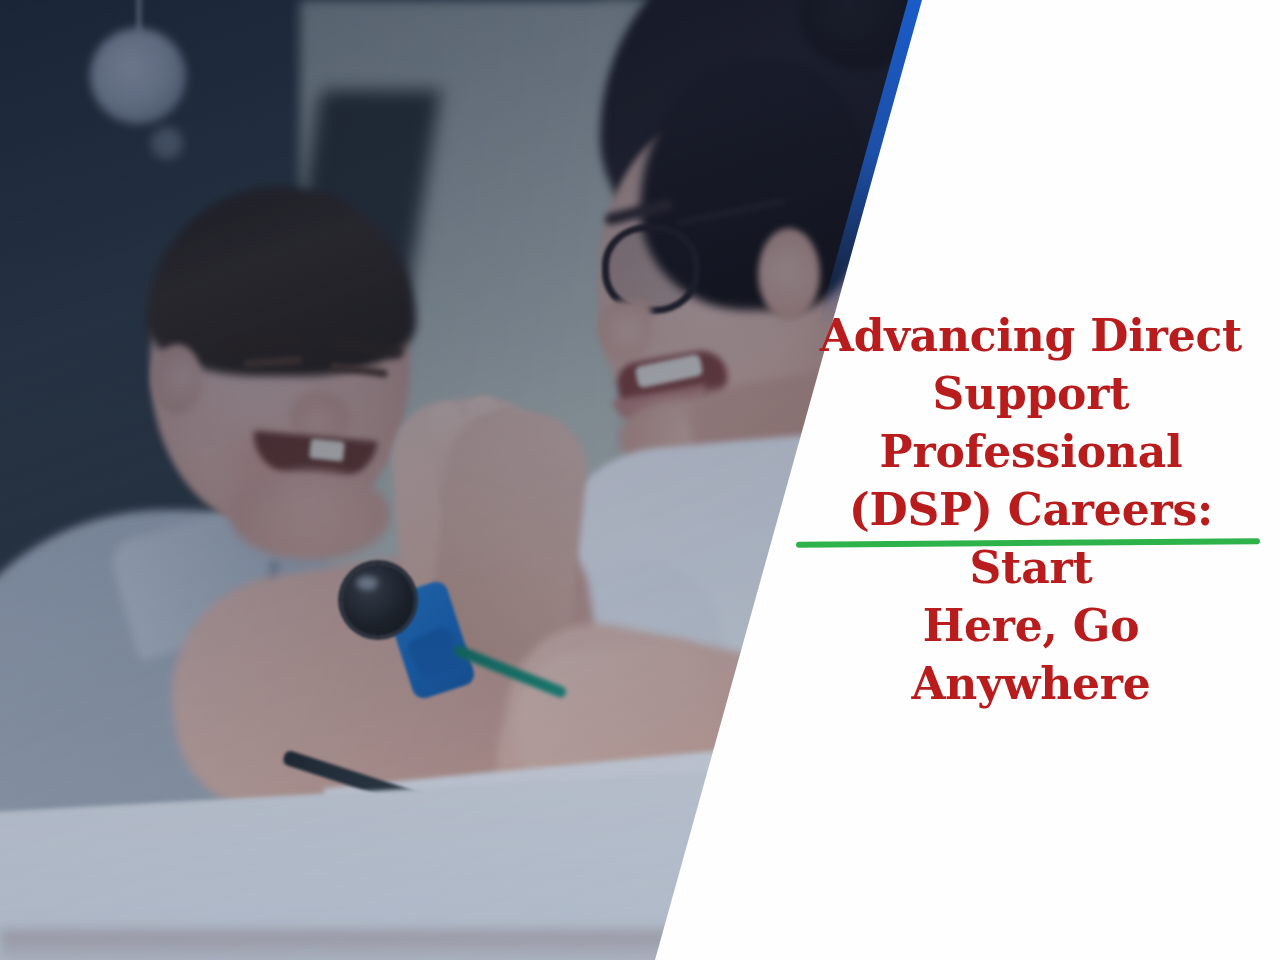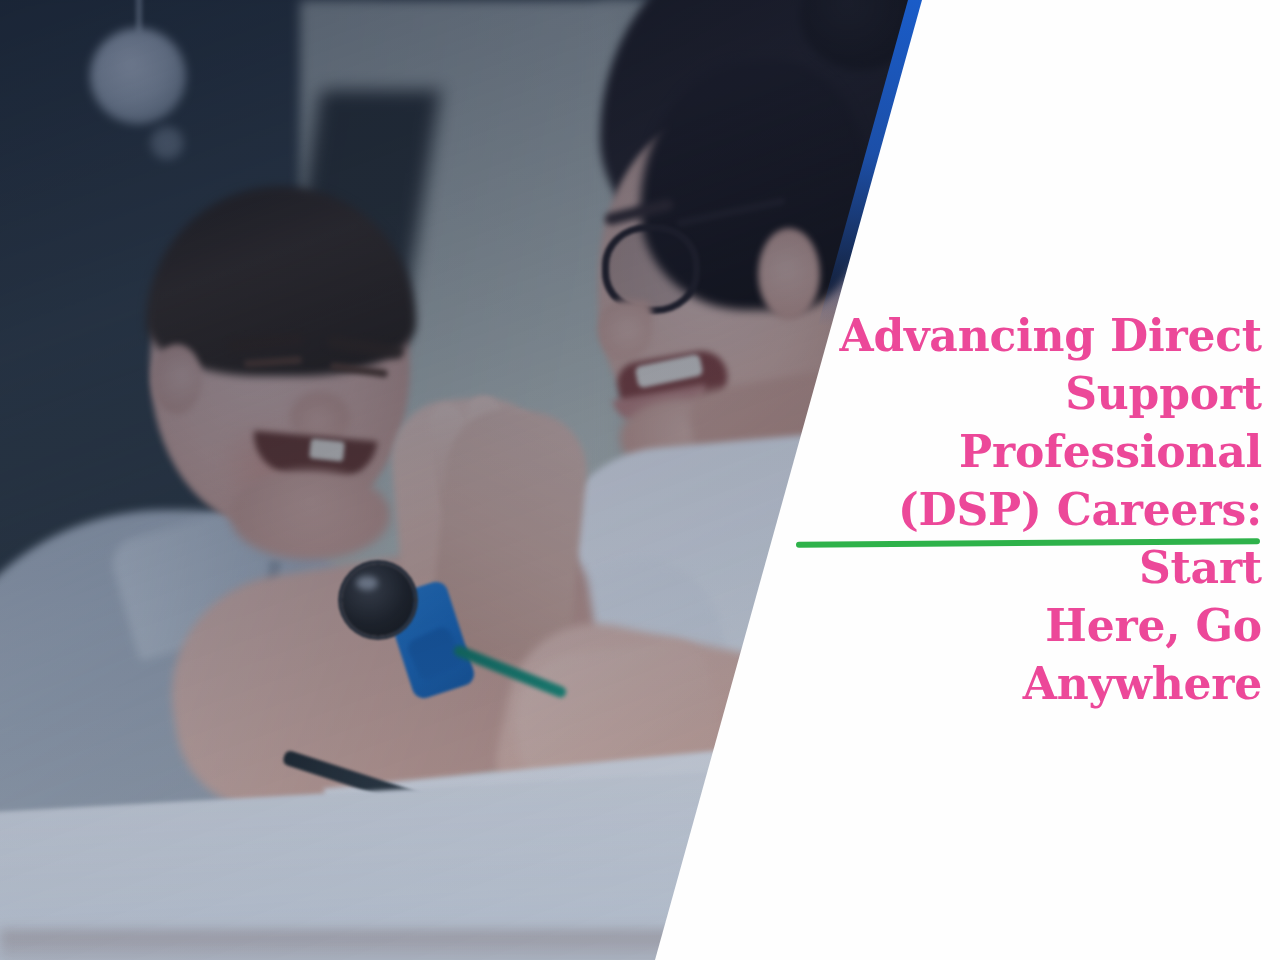--- a/index.html
+++ b/index.html
@@ -520,26 +520,26 @@
     background: linear-gradient(180deg, #1a5cc8 0%, #1c4fa8 16%, rgba(28,79,168,0) 34%);
     clip-path: polygon(908px 0, 926px 0, 660px 960px, 642px 960px);
   }
 
   
   .headline {
     position: absolute;
     left: 800px;
     top: 278px;
     width: 462px;
-    text-align: right;
+    text-align: center;
     font-family: "DejaVu Serif", "Liberation Serif", serif;
     font-size: 44px;
     line-height: 58px;
     font-weight: 700;
-    color: #ec4899;
+    color: #b91c1c;
     letter-spacing: -0.2px;
     white-space: pre-line;
   }
   .rule {
     position: absolute;
     left: 796px;
     top: 540px;
     width: 464px;
     height: 6px;
     background: #2EB24A;

